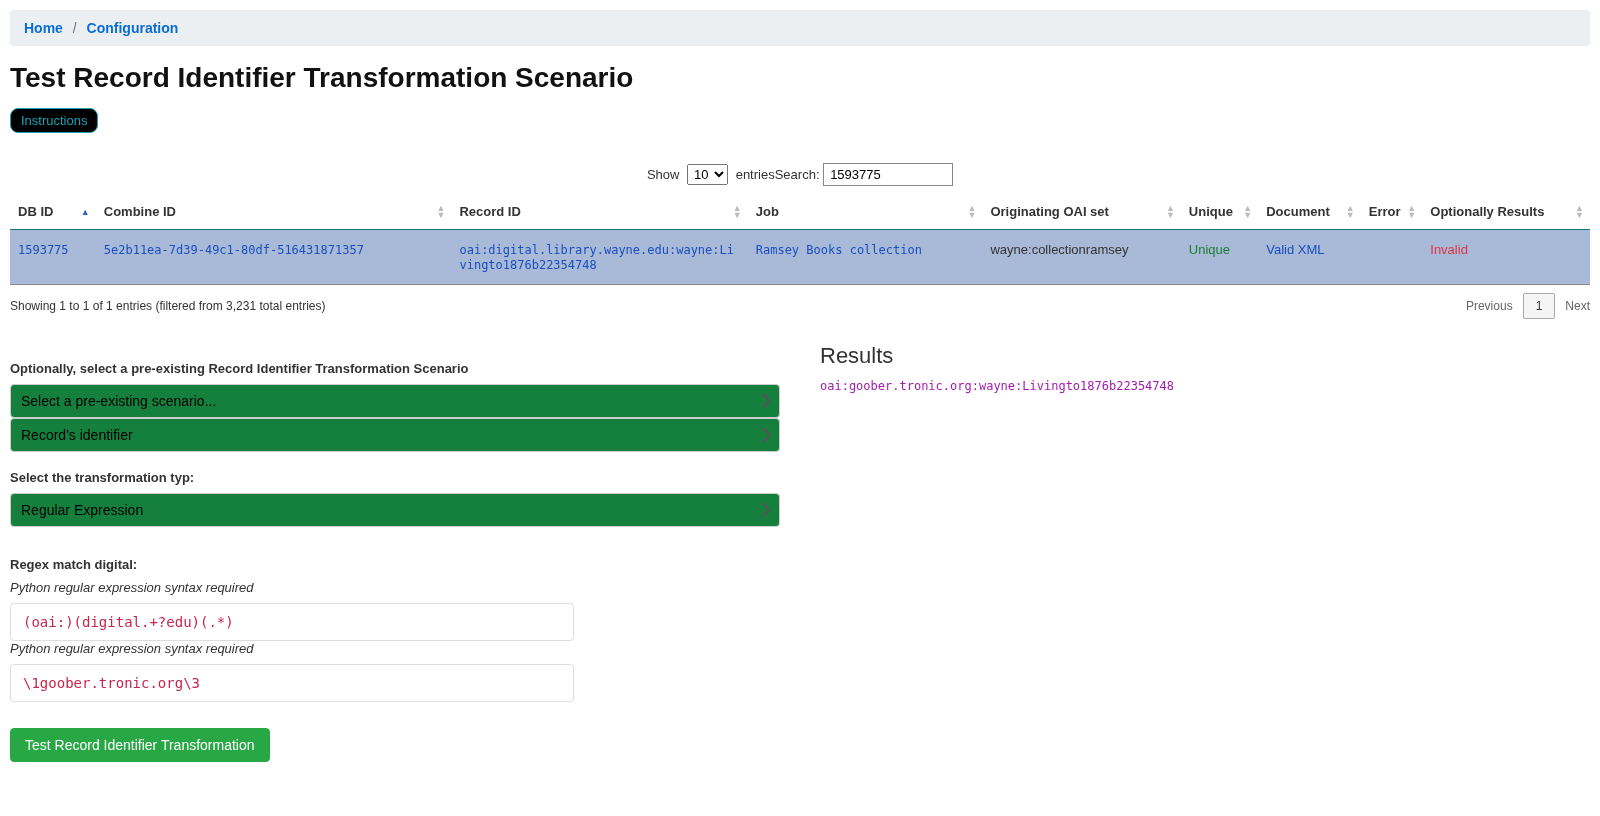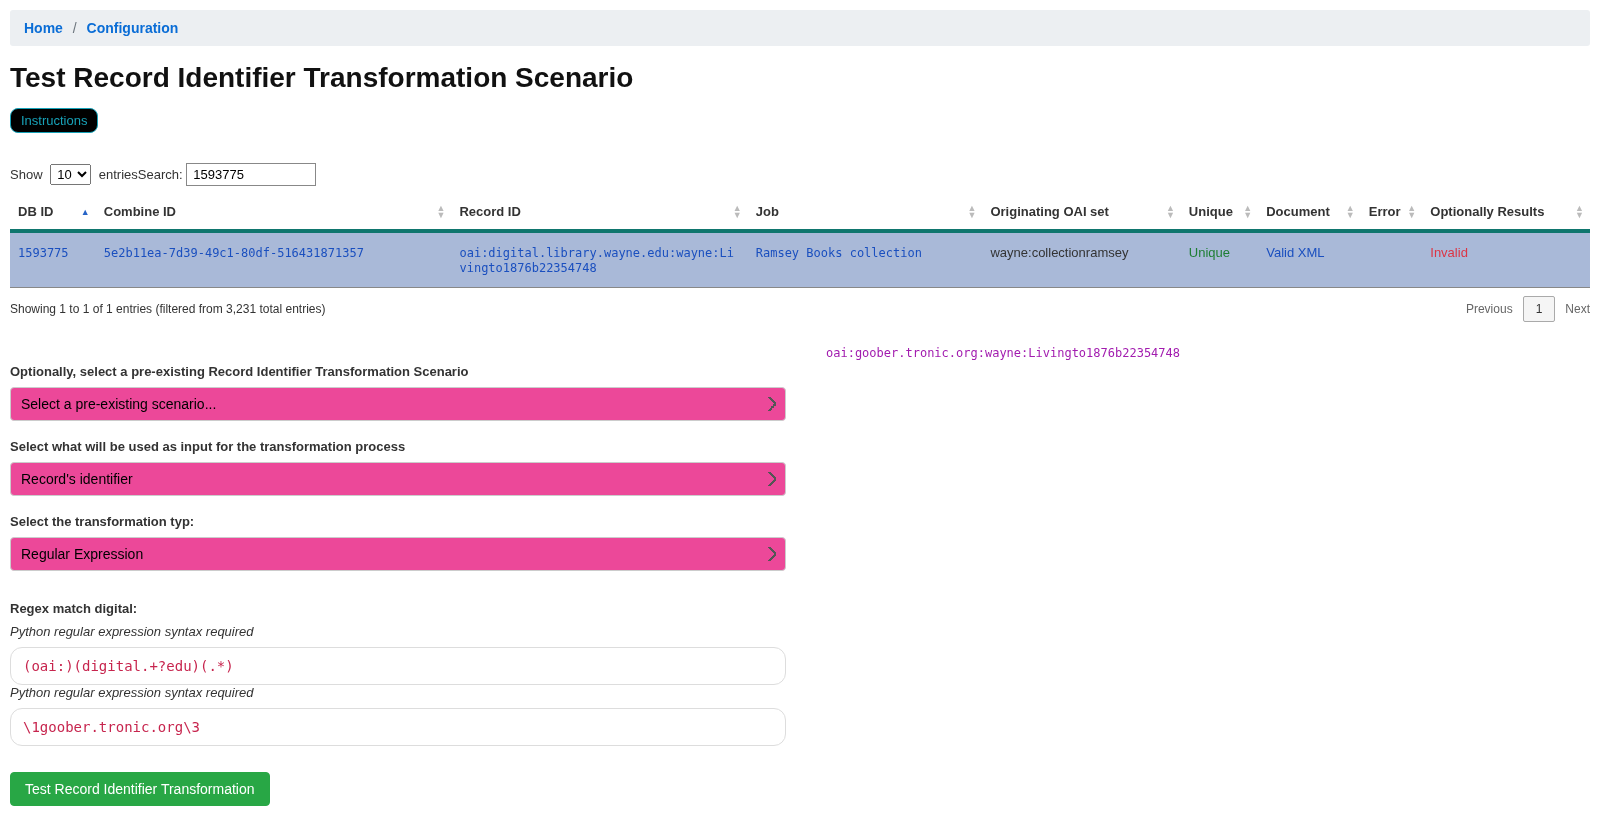--- a/index.html
+++ b/index.html
@@ -25,21 +25,21 @@
     border: 1px solid #17a2b8;
     color: #17a2b8;
     background: #000000;
     padding: 4px 10px;
     border-radius: 8px;
     font-size: 13px;
     cursor: pointer;
   }
   .datatable-controls {
     display: flex;
-    justify-content: flex-start;
+    justify-content: center;
     align-items: center;
     margin: 30px 0 8px 0;
     font-size: 13px;
   }
   .datatable-controls select {
     margin: 0 4px;
     font-size: 13px;
     padding: 1px 2px;
   }
   .search-box input {
@@ -50,21 +50,21 @@
   }
   table.datatable {
     width: 100%;
     border-collapse: collapse;
     font-size: 13px;
   }
   table.datatable thead th {
     text-align: left;
     font-weight: 700;
     padding: 10px 8px;
-    border-bottom: 4px solid #0f766e;
+    border-bottom: 1px solid #0f766e;
     position: relative;
     white-space: nowrap;
   }
   .sort-icons {
     position: absolute;
     right: 6px;
     top: 50%;
     transform: translateY(-50%);
     font-size: 9px;
     line-height: 7px;
@@ -103,45 +103,45 @@
   .left-col { flex: 1; max-width: 780px; }
   .right-col { flex: 1; }
   .field-label { font-weight: 700; font-size: 13px; margin: 18px 0 8px 0; }
   .field-note { font-style: italic; font-size: 13px; color: #333; margin-bottom: 8px; }
   .form-select, .form-input {
     width: 100%;
     border: 1px solid #ccc;
     border-radius: 4px;
     padding: 8px 10px;
     font-size: 14px;
-    background: #ec4899;
+    background: #15803d;
     -webkit-appearance: none;
     appearance: none;
     position: relative;
   }
   .select-wrap { position: relative; }
   .select-wrap::after {
     content: "";
     position: absolute;
     right: 10px;
     top: 50%;
     transform: translateY(-50%);
     width: 8px; height: 14px;
     background:
       linear-gradient(45deg, transparent 40%, #555 40%, #555 60%, transparent 60%) top / 8px 7px no-repeat,
       linear-gradient(-45deg, transparent 40%, #555 40%, #555 60%, transparent 60%) bottom / 8px 7px no-repeat;
     pointer-events: none;
   }
   .regex-input {
     font-family: Menlo, Consolas, monospace;
     color: #c7254e;
-    width: 776px;
+    width: 564px;
     max-width: 100%;
     border: 1px solid #ddd;
-    border-radius: 12px;
+    border-radius: 4px;
     padding: 10px 12px;
     font-size: 14px;
     background: #fff;
   }
   .btn-green {
     background: #28a745;
     border: 1px solid #28a745;
     color: #fff;
     padding: 8px 14px;
     border-radius: 4px;
@@ -221,21 +221,20 @@
 
 <div class="two-col">
   <div class="left-col">
     <div class="field-label">Optionally, select a pre-existing Record Identifier Transformation Scenario</div>
     <div class="select-wrap">
       <select class="form-select">
         <option>Select a pre-existing scenario...</option>
       </select>
     </div>
 
-    <div class="field-label">Select what will be used as input for the transformation process</div>
     <div class="select-wrap">
       <select class="form-select">
         <option>Record's identifier</option>
       </select>
     </div>
 
     <div class="field-label">Select the transformation typ:</div>
     <div class="select-wrap">
       <select class="form-select">
         <option>Regular Expression</option>
@@ -247,18 +246,19 @@
     <input type="text" class="regex-input" value="(oai:)(digital.+?edu)(.*)" style="">
 
     <div class="field-note">Python regular expression syntax required</div>
     <input type="text" class="regex-input" value="\1goober.tronic.org\3" style="">
 
     <br>
     <button class="btn-green">Test Record Identifier Transformation</button>
   </div>
 
   <div class="right-col">
+    <div class="results-heading">Results</div>
     <div class="results-text">oai:goober.tronic.org:wayne:Livingto1876b22354748</div>
   </div>
 </div>
 
 
 
 
 </body></html>

